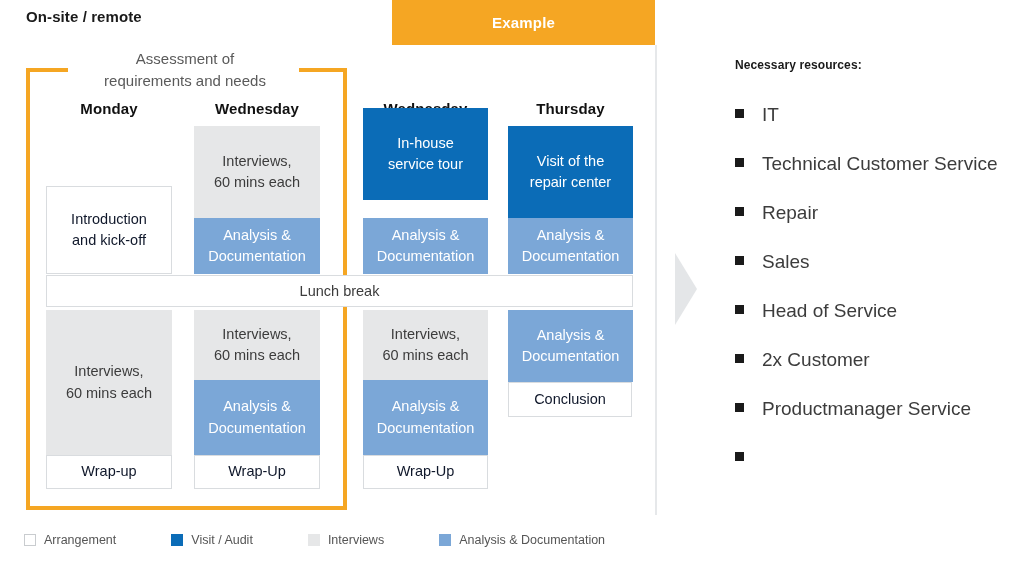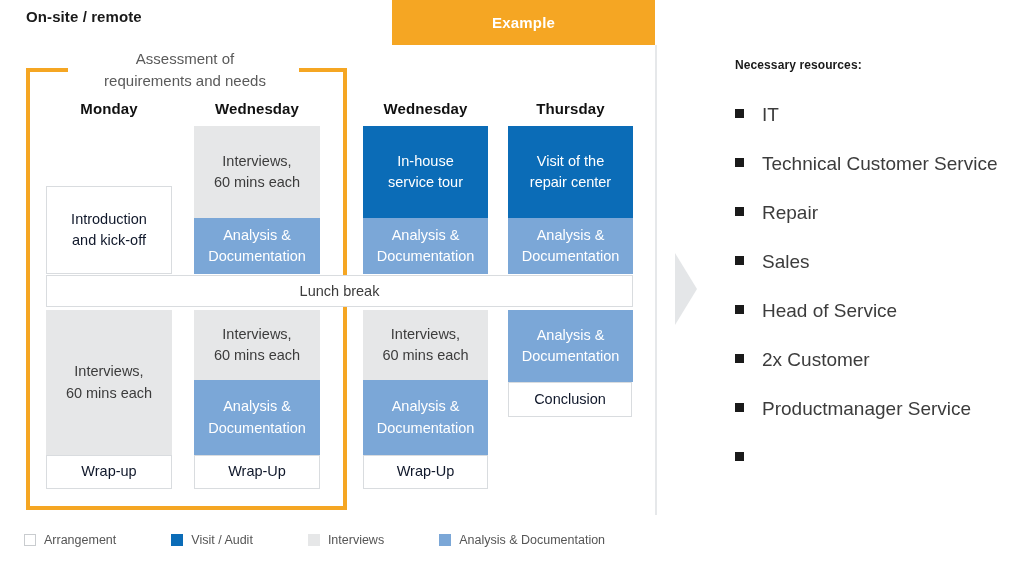--- a/index.html
+++ b/index.html
@@ -159,21 +159,21 @@
       <div>60 mins each</div>
     </div>
   </div>
   <div class="blk blue-mid" style="left:194px;top:218px;width:126px;height:56px;">
     <div>
       <div>Analysis &amp;</div>
       <div>Documentation</div>
     </div>
   </div>
 
-  <div class="blk blue-dark" style="left:363px;top:126px;width:125px;height:92px;">
+  <div class="blk blue-dark" style="left:363px;top:108px;width:125px;height:92px;">
     <div>
       <div>In-house</div>
       <div>service tour</div>
     </div>
   </div>
   <div class="blk blue-mid" style="left:363px;top:218px;width:125px;height:56px;">
     <div>
       <div>Analysis &amp;</div>
       <div>Documentation</div>
     </div>

